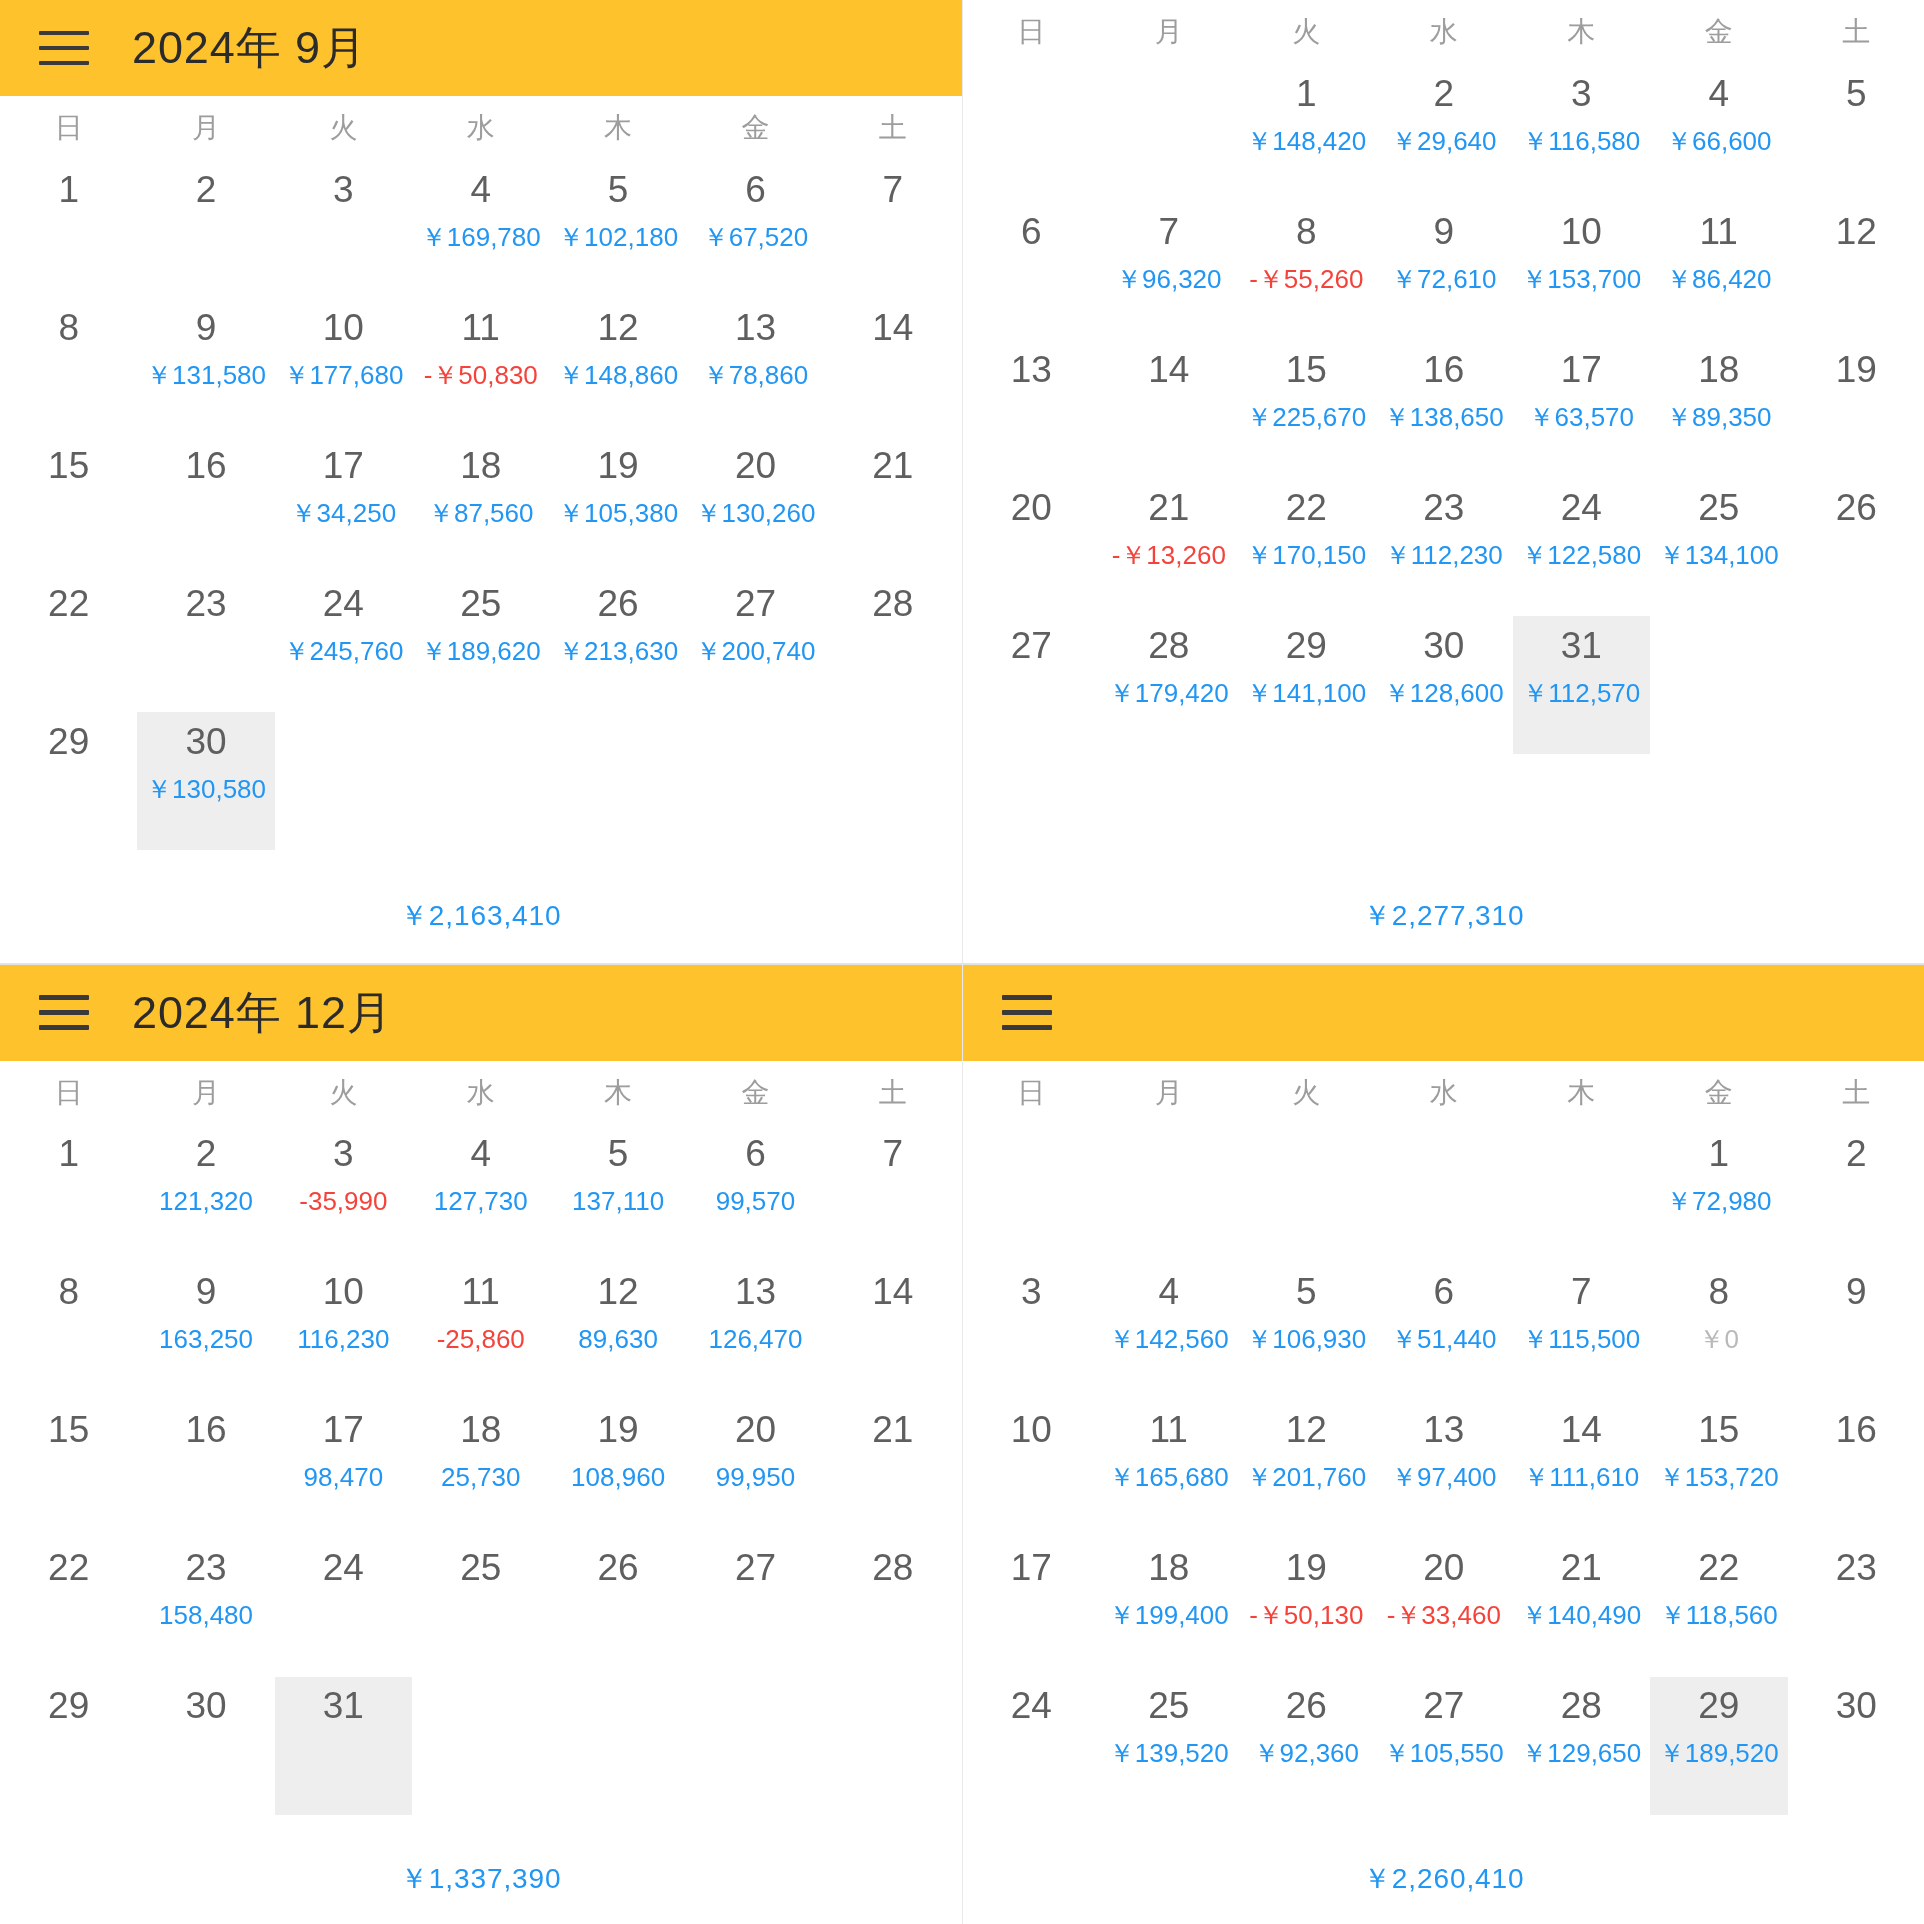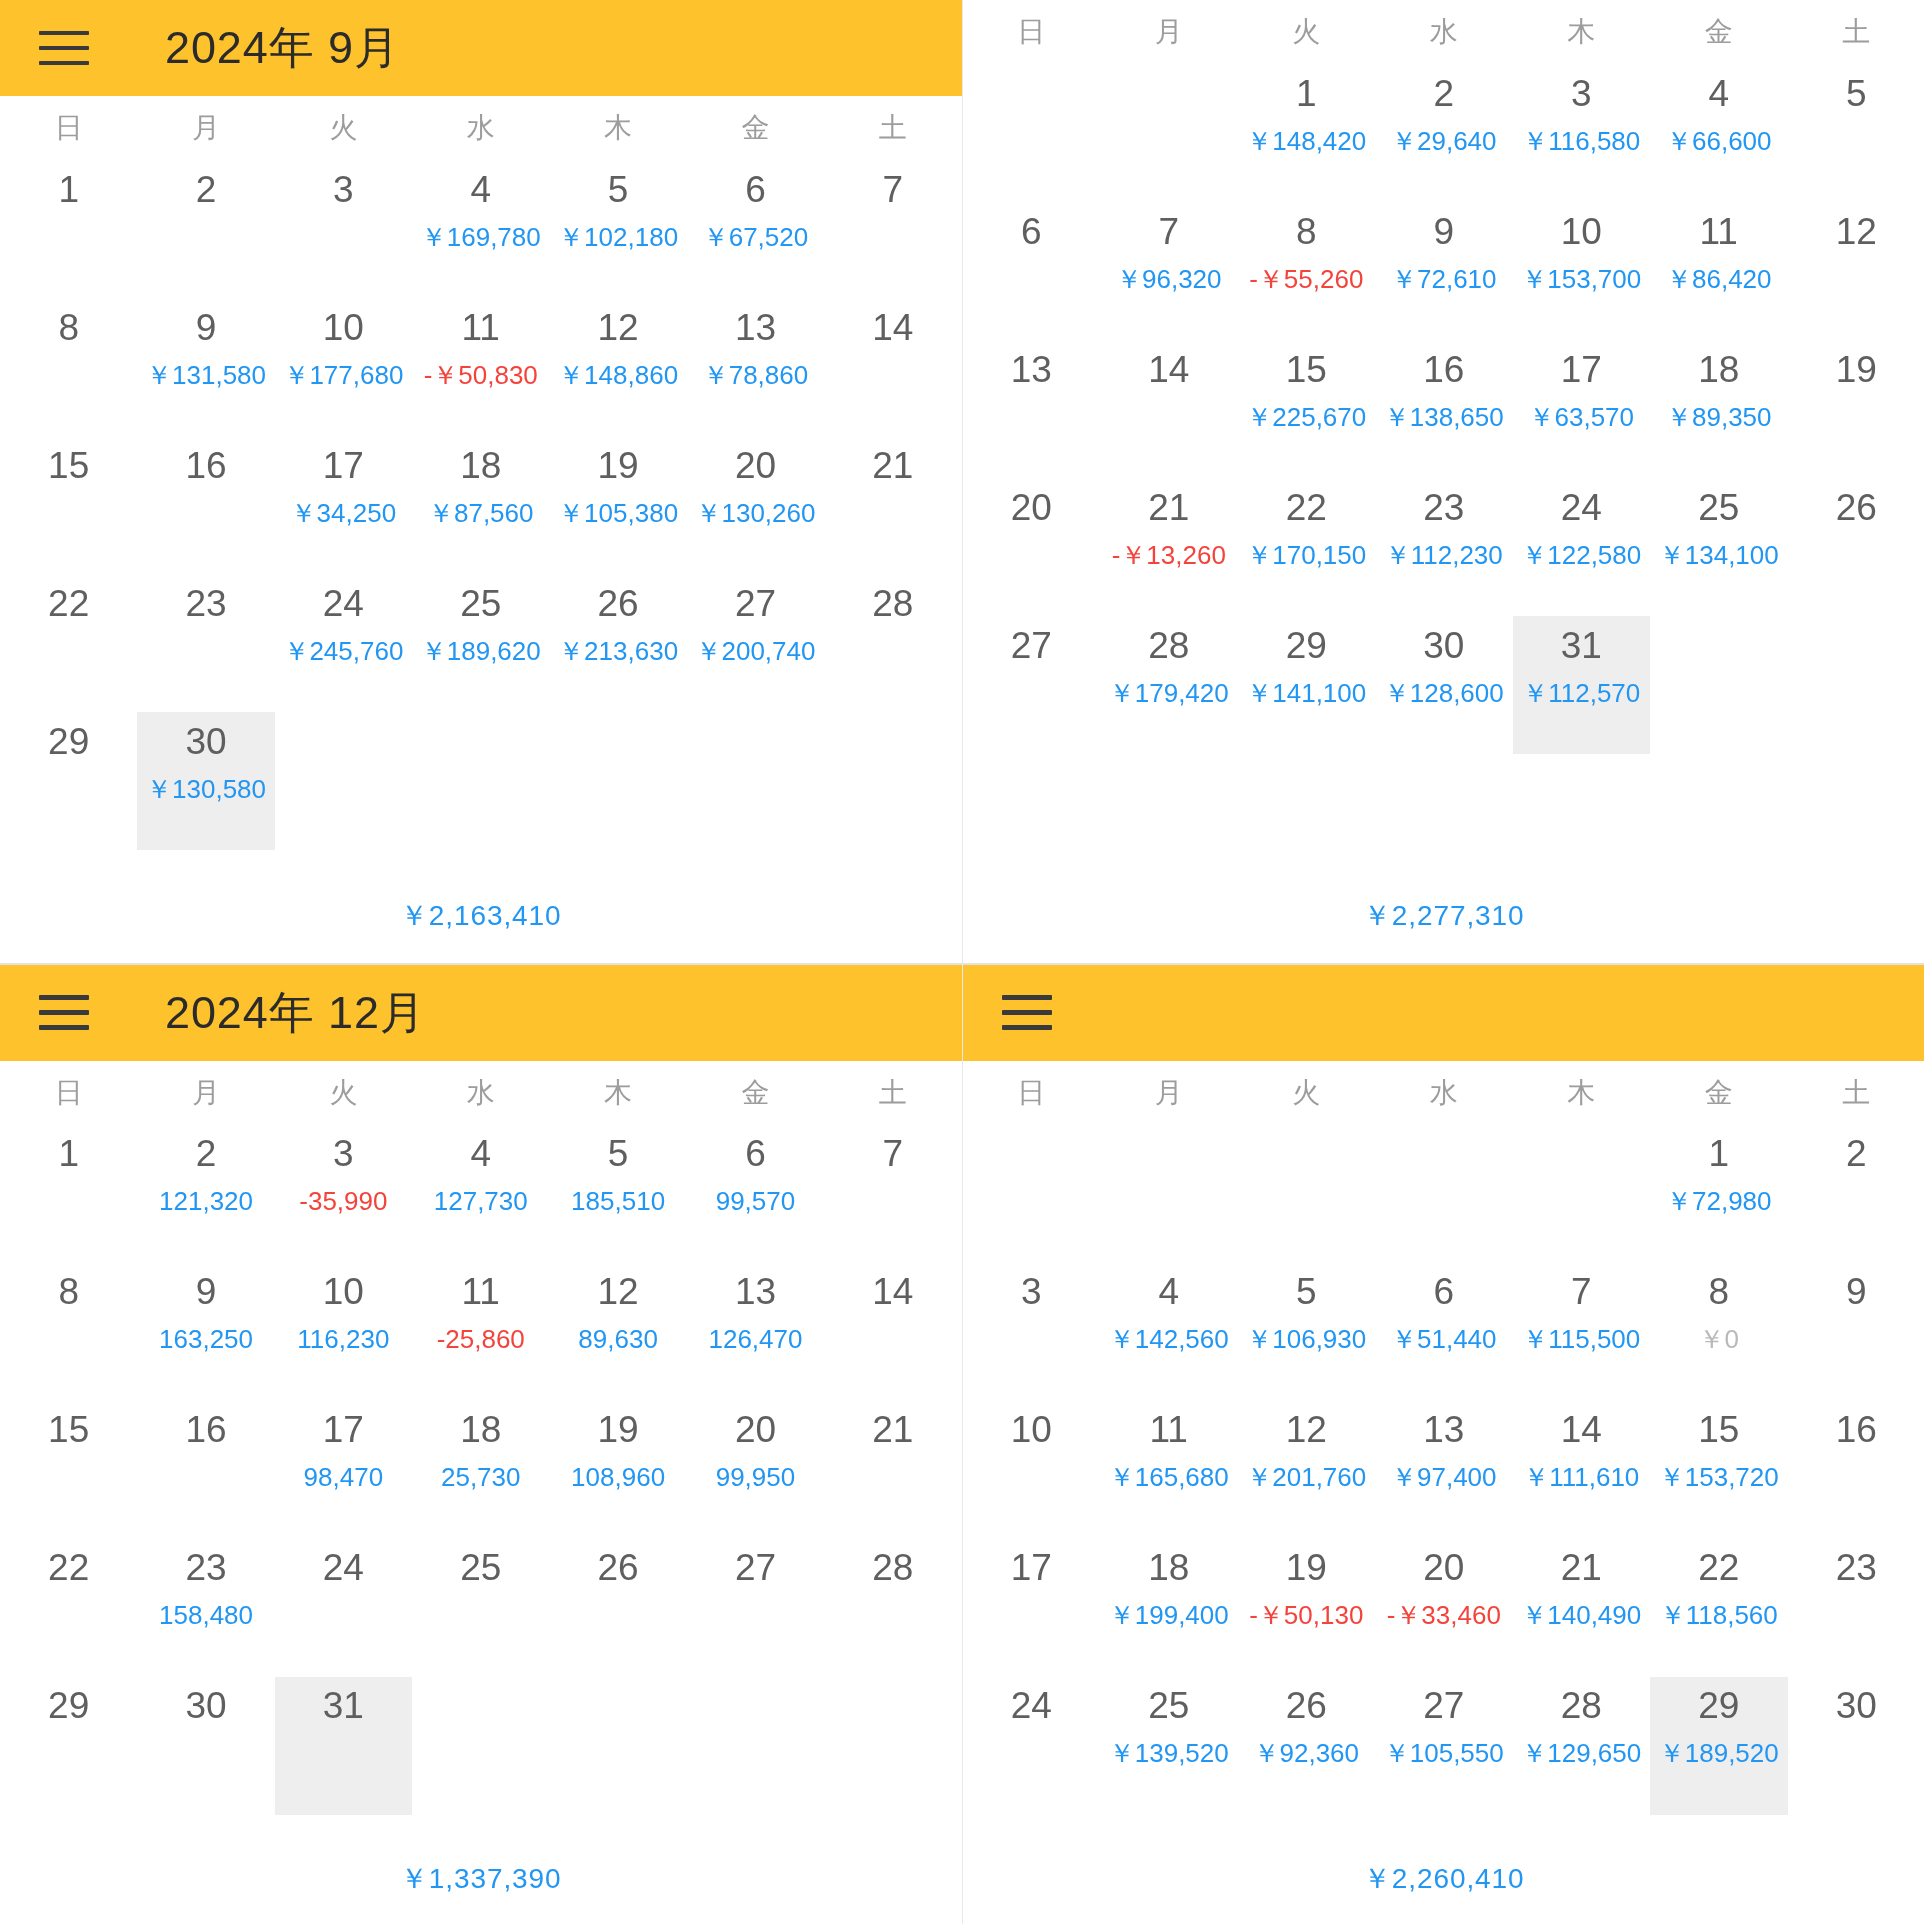--- a/index.html
+++ b/index.html
@@ -30,21 +30,20 @@
   }
   .panel.sep-right { border-right: 1.8px solid #e9e9e9; }
   .panel.sep-top { border-top: 2.7px solid #e2e2e2; }
 
   .panel-header {
     background: #fec22c;
     height: 96px;
     display: flex;
     align-items: center;
     flex: 0 0 auto;
-    gap: 33px;
   }
   .hamburger {
     width: 50px;
     margin-left: 39px;
     margin-right: 43px;
     display: flex;
     flex-direction: column;
     justify-content: center;
     gap: 10.7px;
     cursor: pointer;
@@ -466,21 +465,21 @@
           <div class="cell">
             <div class="daynum">3</div>
             <div class="amount neg">-35,990</div>
           </div>
           <div class="cell">
             <div class="daynum">4</div>
             <div class="amount">127,730</div>
           </div>
           <div class="cell">
             <div class="daynum">5</div>
-            <div class="amount">185,510</div>
+            <div class="amount">137,110</div>
           </div>
           <div class="cell">
             <div class="daynum">6</div>
             <div class="amount">99,570</div>
           </div>
           <div class="cell">
             <div class="daynum">7</div>
           </div>
         </div>
         <div class="week">

